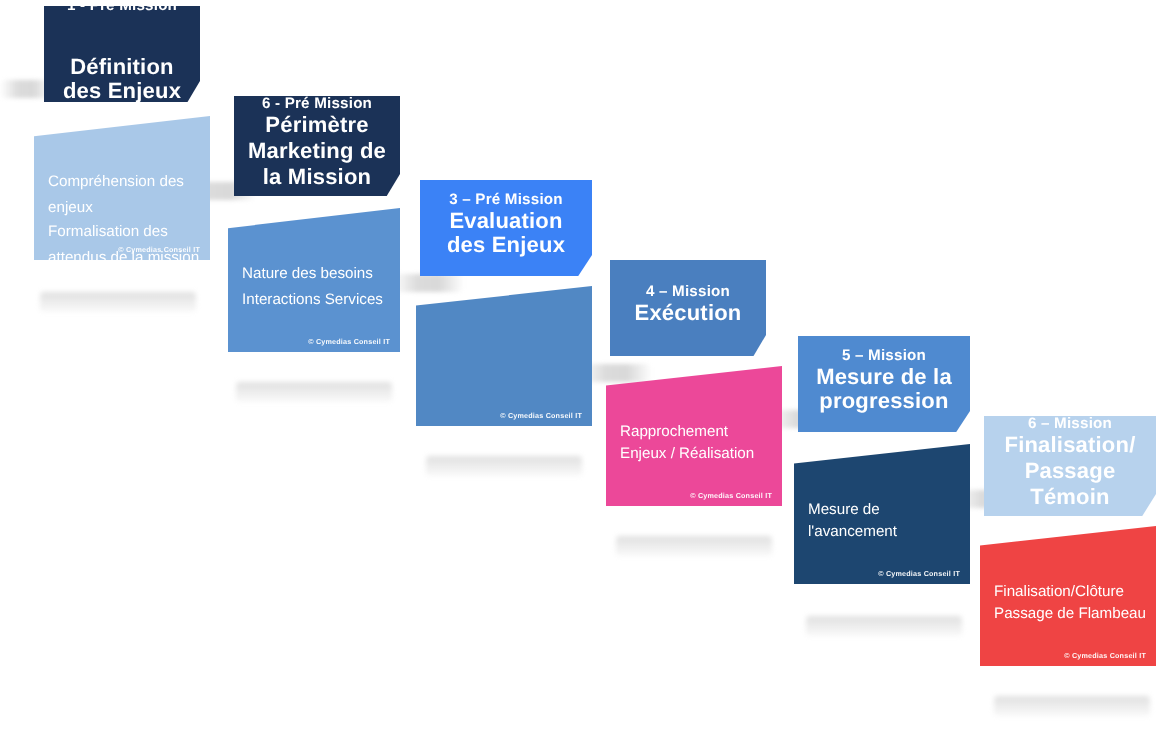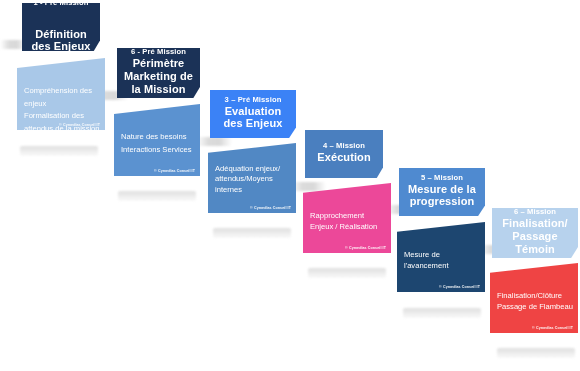--- a/index.html
+++ b/index.html
@@ -136,25 +136,20 @@
       <span class="cr">© Cymedias Conseil IT</span>
     </div>
   </div>
 
   <div class="stage">
     <div class="hdr" style="left:210px; top:90px; width:86px; height:48px; background:#3b82f6;">
       <span class="l1">3 – Pré Mission</span>
       <span class="l2">Evaluation des Enjeux</span>
     </div>
     <div class="body-blk" style="left:208px; top:143px; width:88px; height:70px; background:#5188c4;">
-      <div class="body-inner" style="top:30%; line-height:1.35;">
-        <span class="ln">Adéquation enjeux/</span>
-        <span class="ln">attendus/Moyens</span>
-        <span class="ln">internes</span>
-      </div>
       <span class="cr">© Cymedias Conseil IT</span>
     </div>
   </div>
 
   <div class="stage">
     <div class="hdr" style="left:305px; top:130px; width:78px; height:48px; background:#4a7fbf;">
       <span class="l1">4 – Mission</span>
       <span class="l2">Exécution</span>
     </div>
     <div class="body-blk" style="left:303px; top:183px; width:88px; height:70px; background:#ec4899;">

